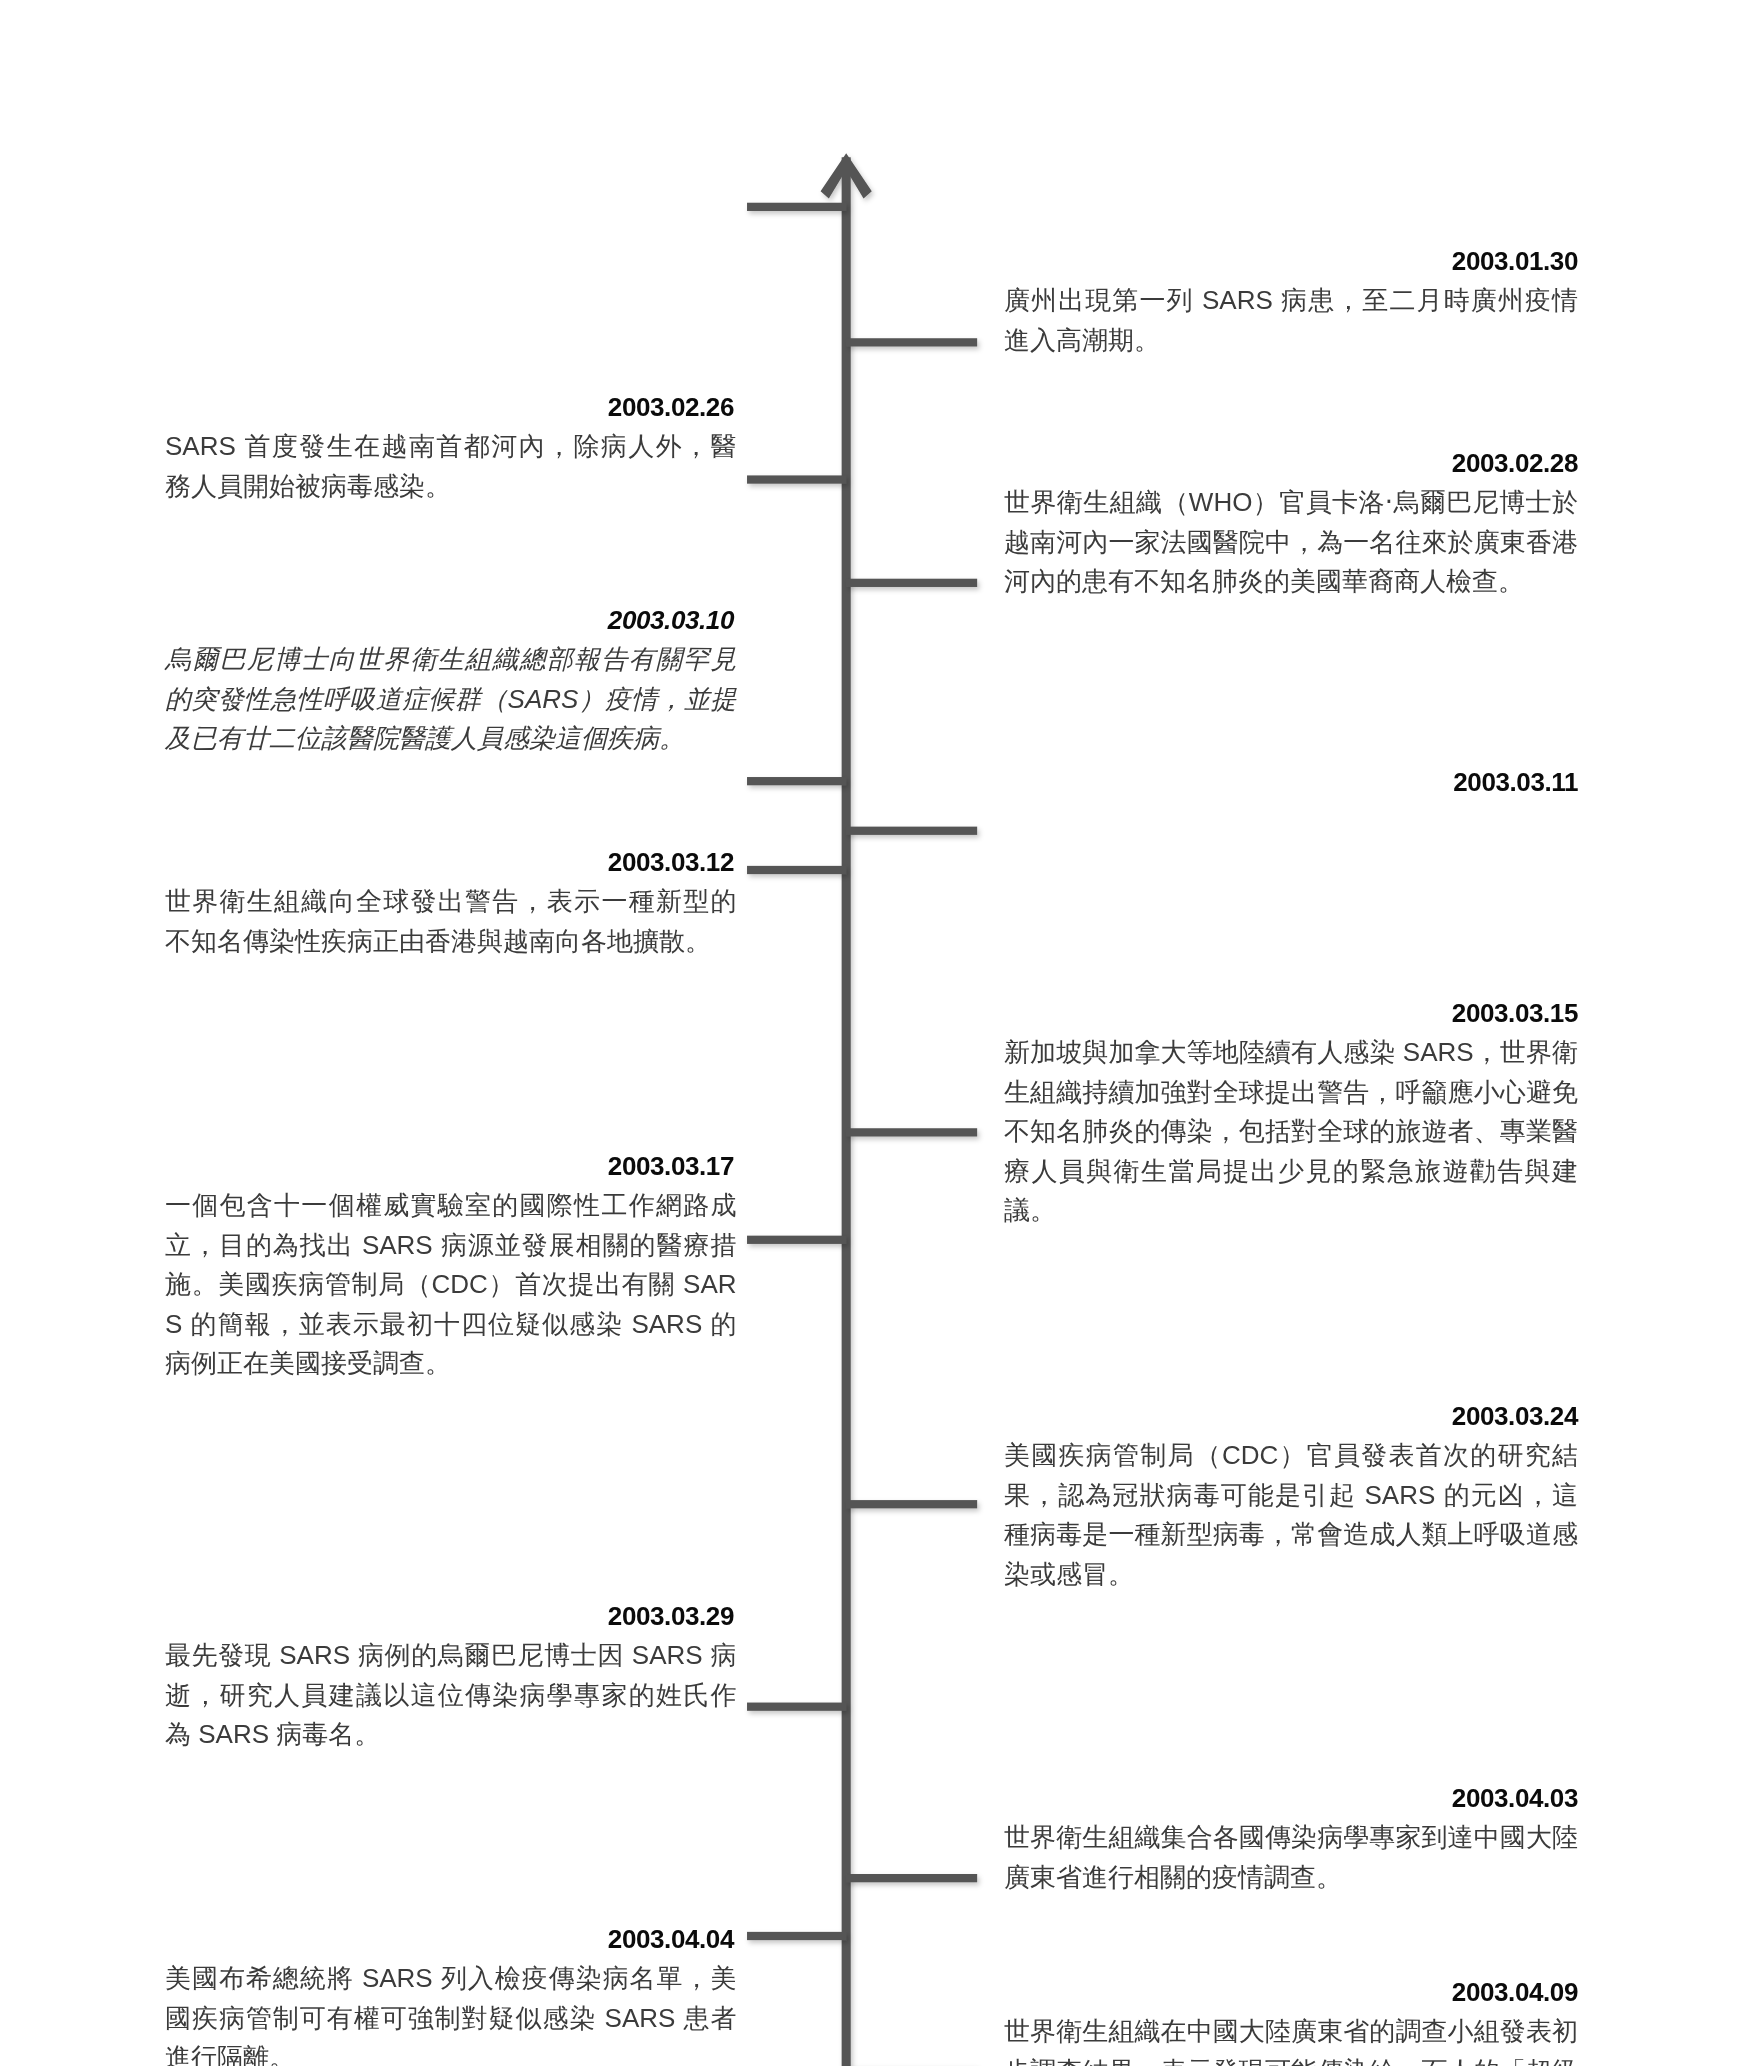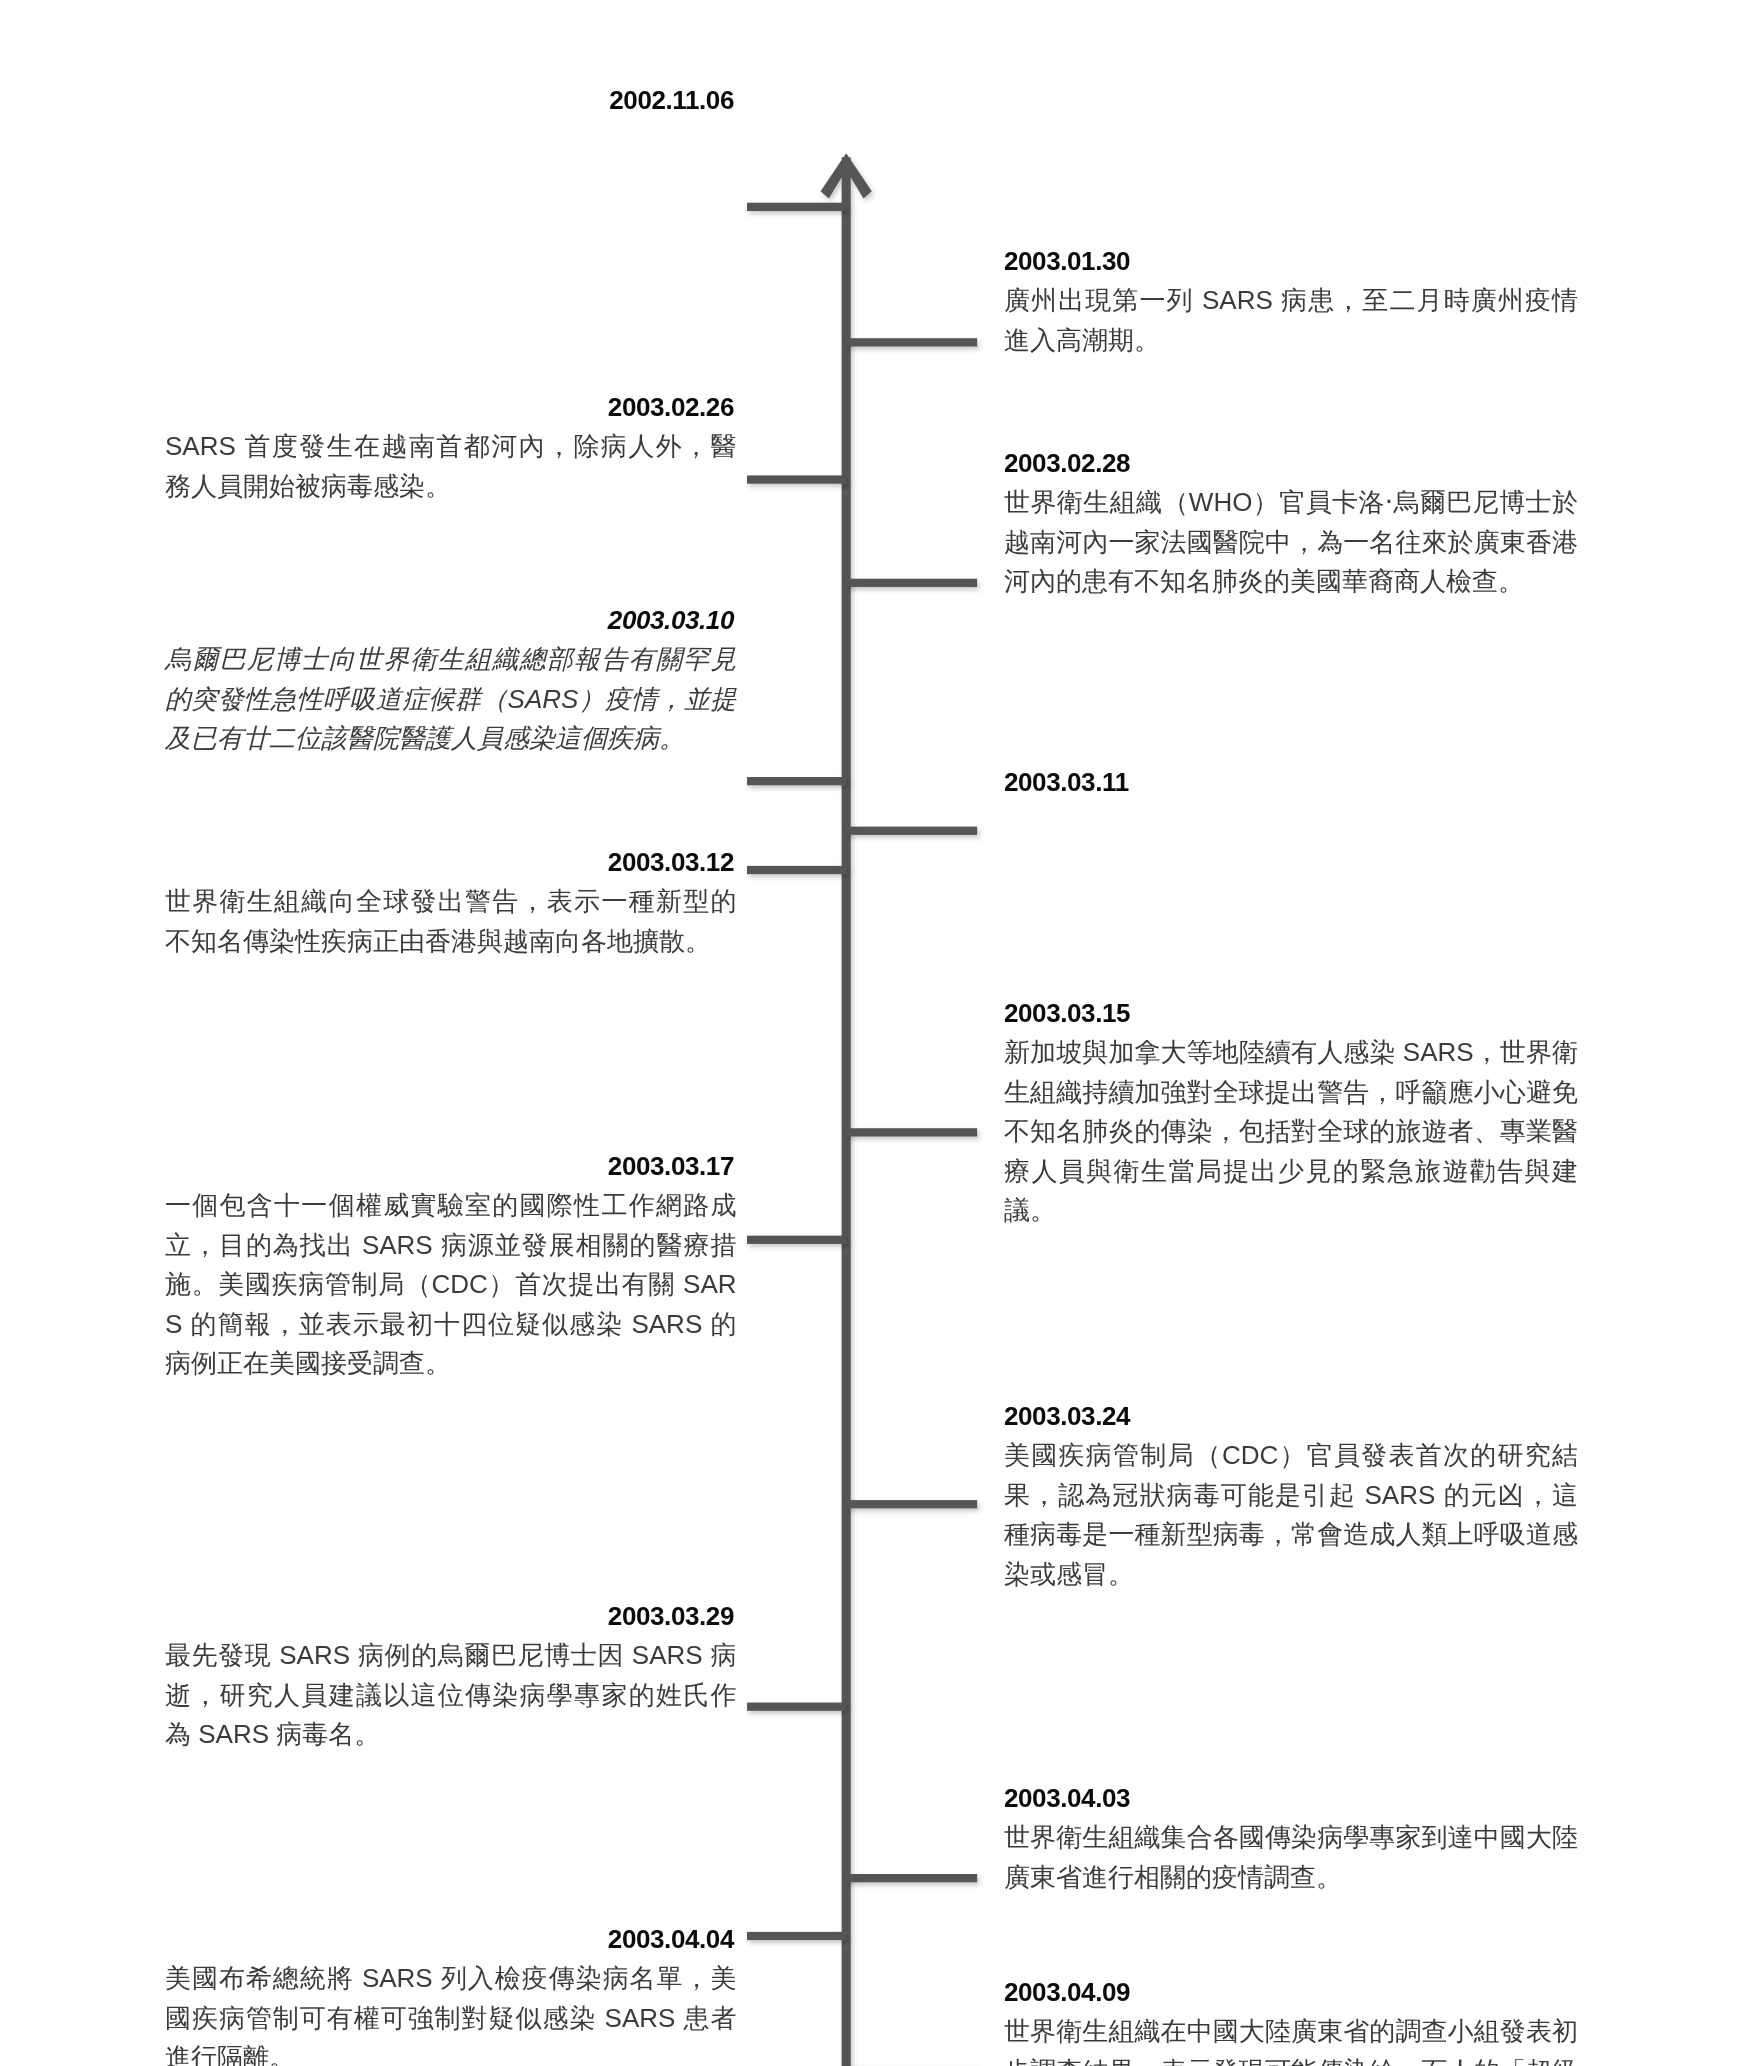--- a/index.html
+++ b/index.html
@@ -48,21 +48,21 @@
     line-height: 1.0;
     color: #0b0b0b;
     letter-spacing: -0.4px;
     font-family: "Liberation Sans", "DejaVu Sans", sans-serif;
   }
   .entry.left .date {
     text-align: right;
     padding-right: 5px;
   }
   .entry.right .date {
-    text-align: left;
+    text-align: right;
   }
   .body-text {
     font-size: 26px;
     line-height: 1.52;
     color: #3b3b3b;
     margin-top: 7.4px;
     font-family: "Liberation Sans", "DejaVu Sans", sans-serif;
     text-align: justify;
     text-justify: inter-ideograph;
     word-break: break-all;
@@ -98,21 +98,20 @@
         <rect x="2048" y="3630" width="317" height="20" fill="#555555"></rect>
         <rect x="1808" y="4120" width="240" height="20" fill="#555555"></rect>
         <rect x="2048" y="4535" width="317" height="20" fill="#555555"></rect>
         <rect x="1808" y="4675" width="240" height="20" fill="#555555"></rect>
         <rect x="2048" y="5000" width="317" height="20" fill="#555555"></rect>
       </g>
   </svg>
 
   <div id="entries">
       <div class="entry left" style="top: 87px;">
-        <div class="date">2002.11.06</div>
       </div>
       <div class="entry right" style="top: 248px;">
         <div class="date">2003.01.30</div>
         <div class="body-text">廣州出現第一列 SARS 病患，至二月時廣州疫情進入高潮期。</div>
       </div>
       <div class="entry left" style="top: 394px;">
         <div class="date">2003.02.26</div>
         <div class="body-text">SARS 首度發生在越南首都河內，除病人外，醫務人員開始被病毒感染。</div>
       </div>
       <div class="entry right" style="top: 450px;">

